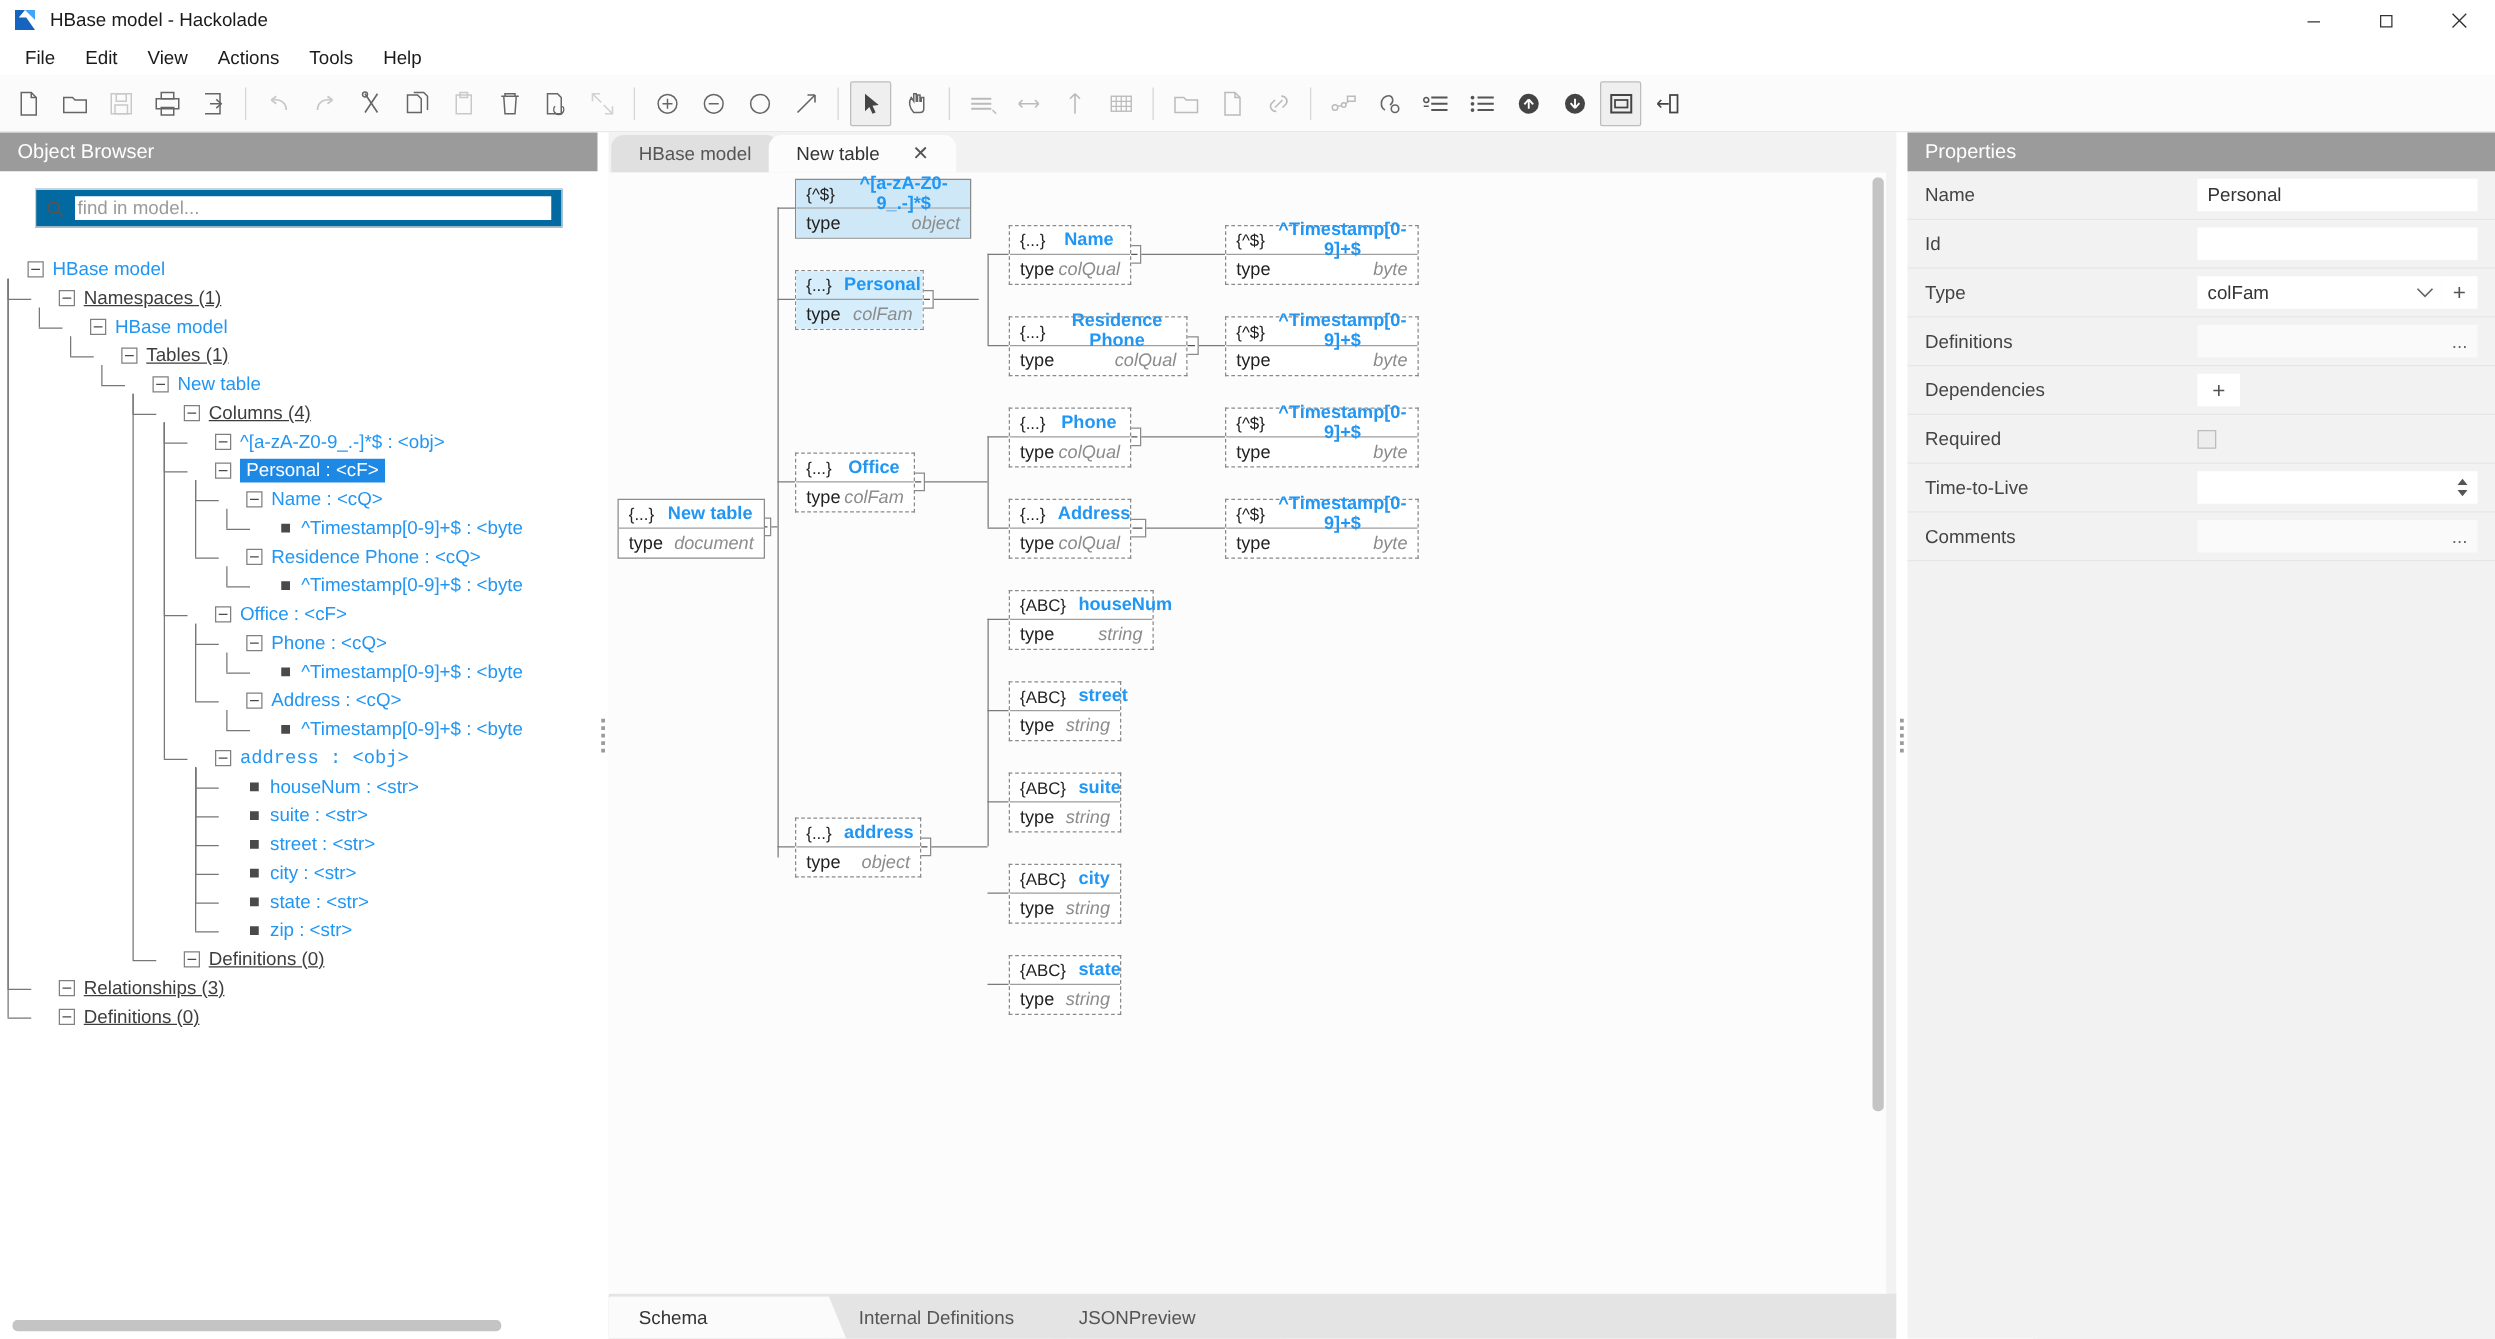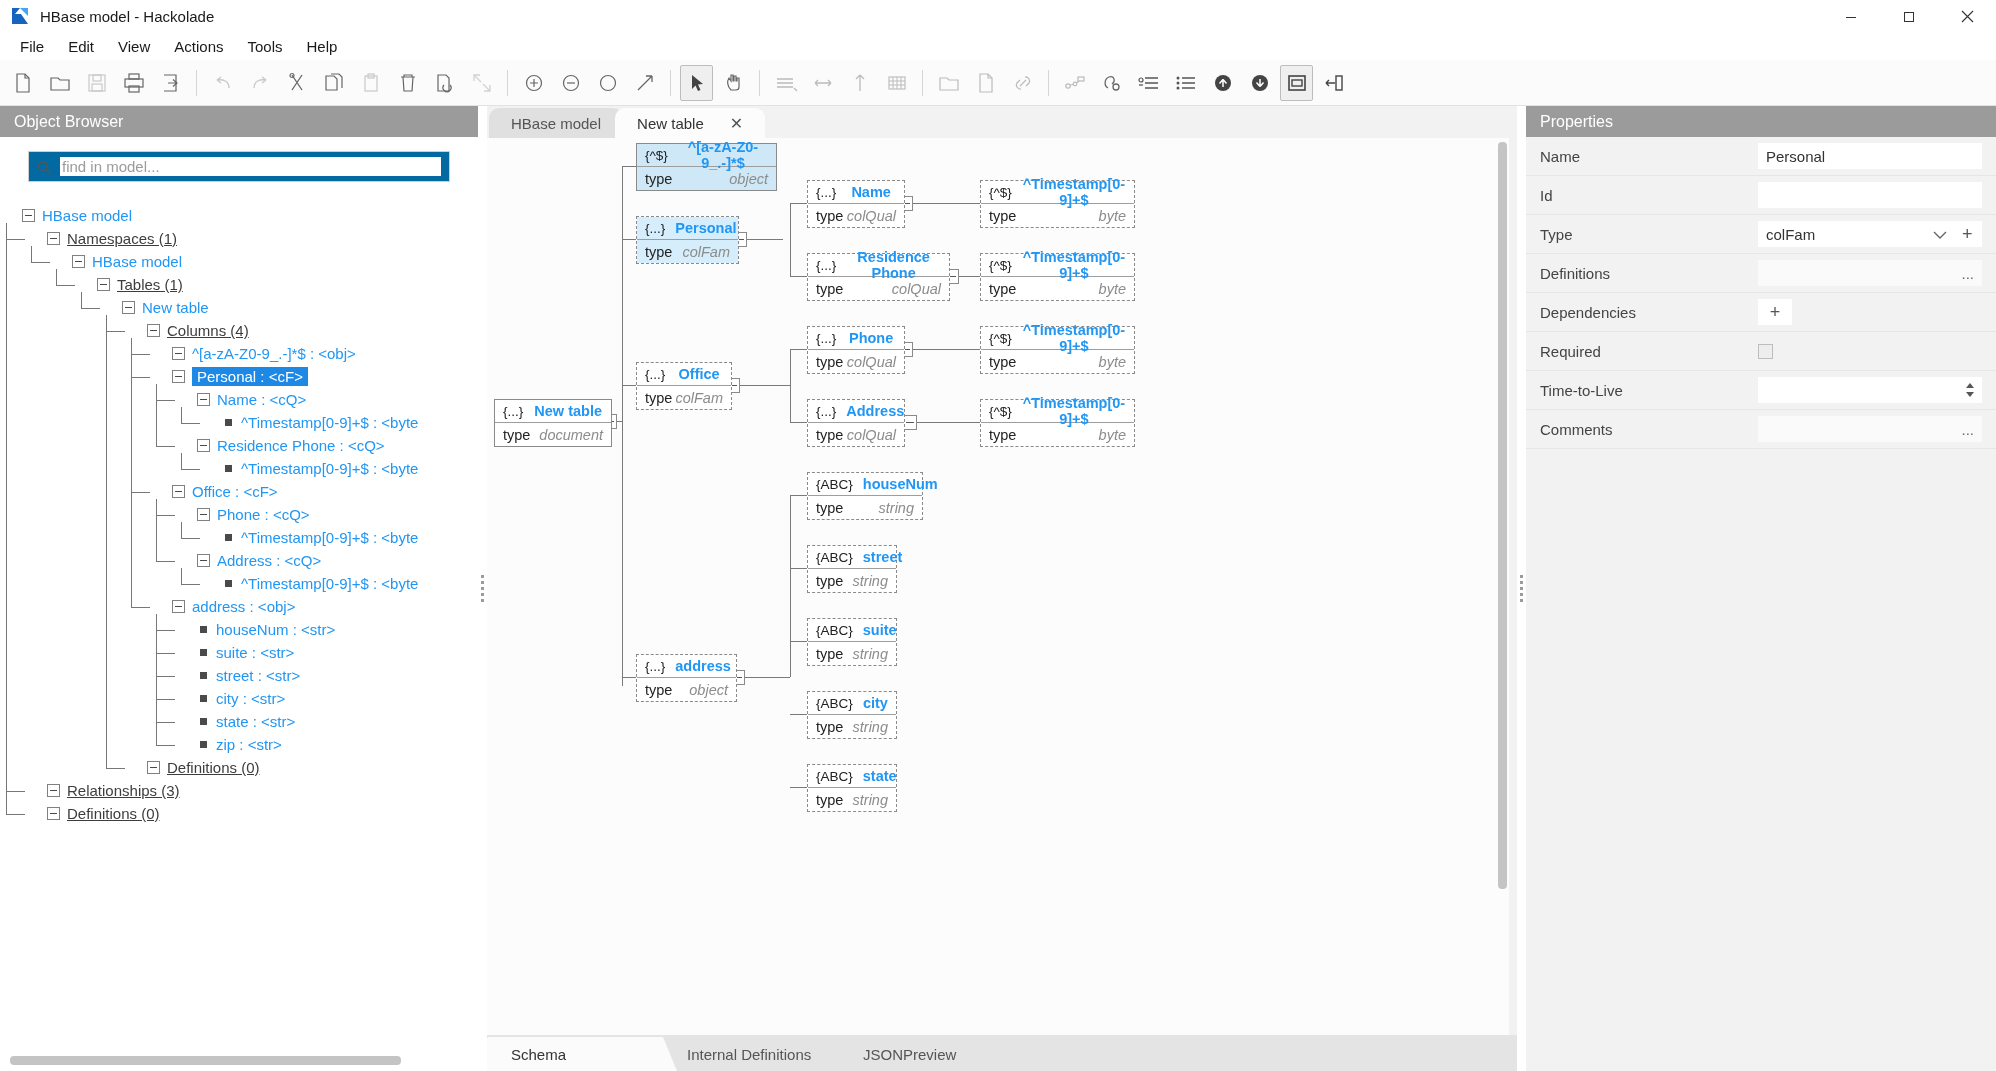--- a/index.html
+++ b/index.html
@@ -490,21 +490,21 @@
           <span class="tlabel blue">^Timestamp[0-9]+$ : &lt;byte</span>
         </div>
         <div class="tnode" style="padding-left: 175px;">
           <span class="box-toggle"></span>
           <span class="tlabel blue">Address : &lt;cQ&gt;</span>
         </div>
         <div class="tnode" style="padding-left: 200px;">
           <span class="leaf-dot"></span>
           <span class="tlabel blue">^Timestamp[0-9]+$ : &lt;byte</span>
         </div>
-        <div class="tnode" style="padding-left: 150px;">
+        <div class="tnode" style="padding-left: 150px; font-family: Liberation Mono, monospace;">
           <span class="box-toggle"></span>
           <span class="tlabel blue">address : &lt;obj&gt;</span>
         </div>
         <div class="tnode" style="padding-left: 175px;">
           <span class="leaf-dot"></span>
           <span class="tlabel blue">houseNum : &lt;str&gt;</span>
         </div>
         <div class="tnode" style="padding-left: 175px;">
           <span class="leaf-dot"></span>
           <span class="tlabel blue">suite : &lt;str&gt;</span>

